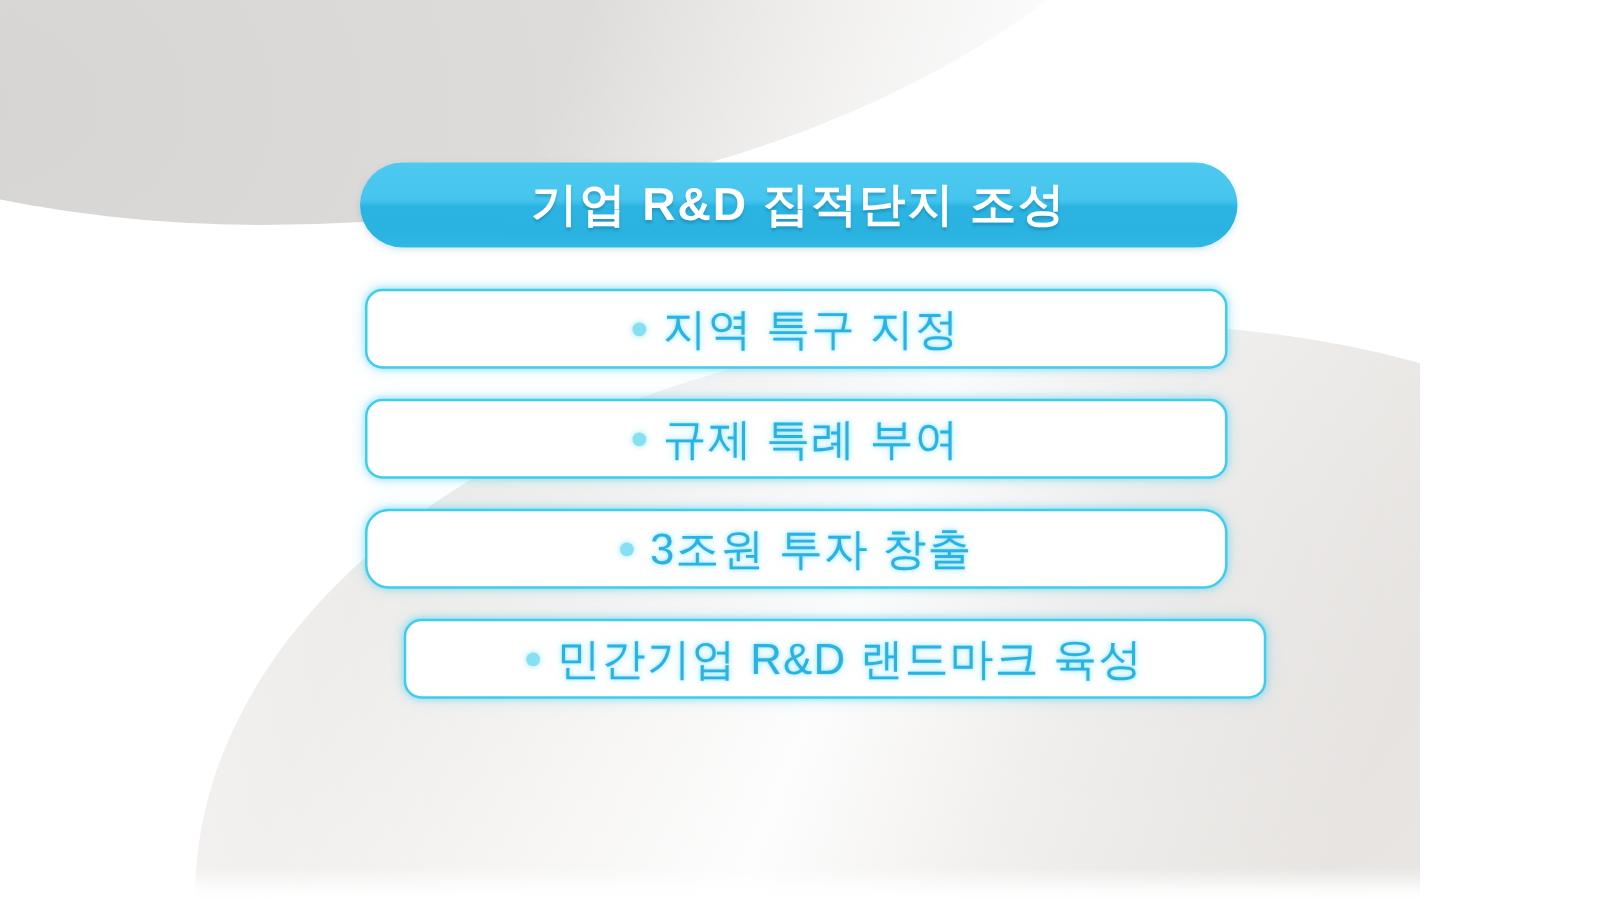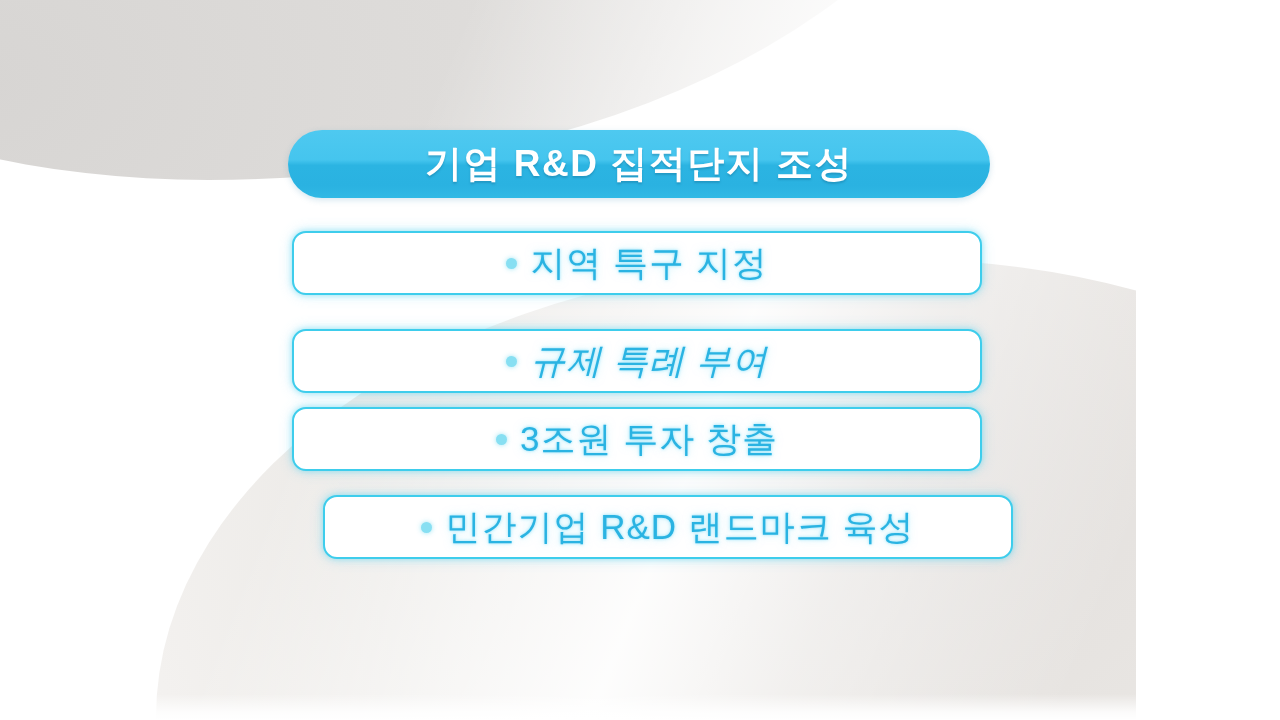--- a/index.html
+++ b/index.html
@@ -149,22 +149,22 @@
     color: #2ab3e2;
     font-size: 35px;
     font-weight: normal;
     letter-spacing: 1px;
     text-shadow:
       0 0 3px rgba(120, 220, 248, 0.85),
       0 0 8px rgba(150, 230, 250, 0.55);
   }
 
   .bullet-box[data-row="0"] { top: 231px; }
-  .bullet-box[data-row="1"] { top: 329px; font-style: italic; }
-  .bullet-box[data-row="2"] { top: 407px; }
+  .bullet-box[data-row="1"] { top: 319px; }
+  .bullet-box[data-row="2"] { top: 407px; border-radius: 19px; }
   .bullet-box[data-row="3"] { top: 495px; margin-left: 31px; }
 </style>
 </head>
 <body>
 
 <div id="stage">
 
   <div class="bg-layer">
     <div class="bg-curve-tl"></div>
     <div class="bg-curve-br"></div>

